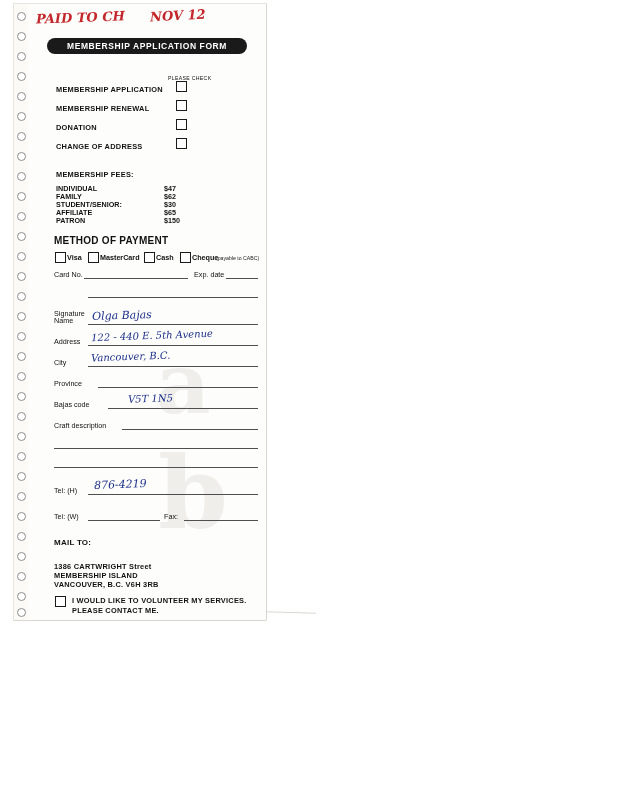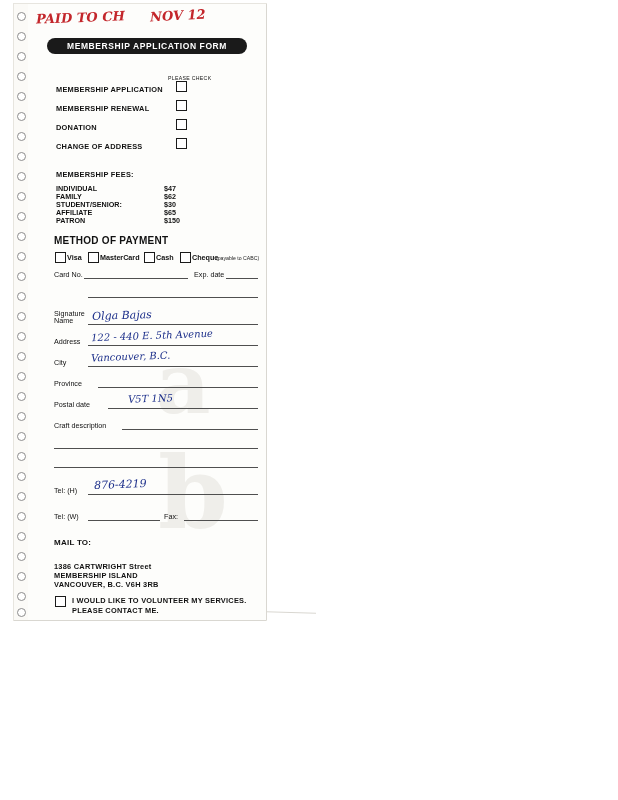--- a/index.html
+++ b/index.html
@@ -278,21 +278,21 @@
     <div class="handwrite" style="left:63px; top:326px; font-size:10px; transform:rotate(-2deg);">122 - 440 E. 5th Avenue</div>
 
     <div class="plain" style="left:26px; top:354px;">City</div>
     <div class="rule" style="left:60px; top:362px; width:170px;"></div>
     <div class="handwrite" style="left:63px; top:347px; font-size:10px; transform:rotate(-2deg);">Vancouver, B.C.</div>
 
     <div class="plain" style="left:26px; top:375px;">Province</div>
     <div class="rule" style="left:70px; top:383px; width:160px;"></div>
     <div class="handwrite" style="left:72px; top:369px; font-size:10px;"></div>
 
-    <div class="plain" style="left:26px; top:396px;">Postal date</div>
+    <div class="plain" style="left:26px; top:396px;">Bajas code</div>
     <div class="rule" style="left:80px; top:404px; width:150px;"></div>
     <div class="handwrite" style="left:100px; top:389px; font-size:10px; transform:rotate(-2deg);">V5T 1N5</div>
 
     <div class="plain" style="left:26px; top:417px;">Craft description</div>
     <div class="rule" style="left:94px; top:425px; width:136px;"></div>
     <div class="rule" style="left:26px; top:444px; width:204px;"></div>
     <div class="rule" style="left:26px; top:463px; width:204px;"></div>
 
     <div class="plain" style="left:26px; top:482px;">Tel: (H)</div>
     <div class="rule" style="left:60px; top:490px; width:170px;"></div>

